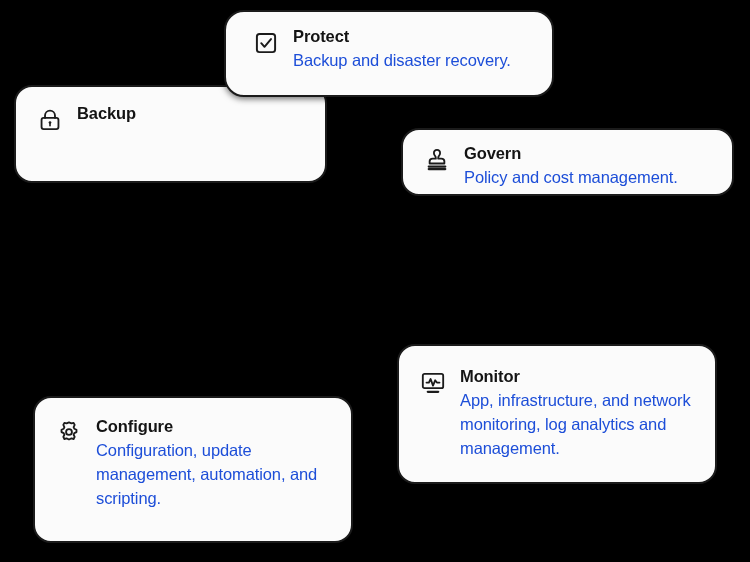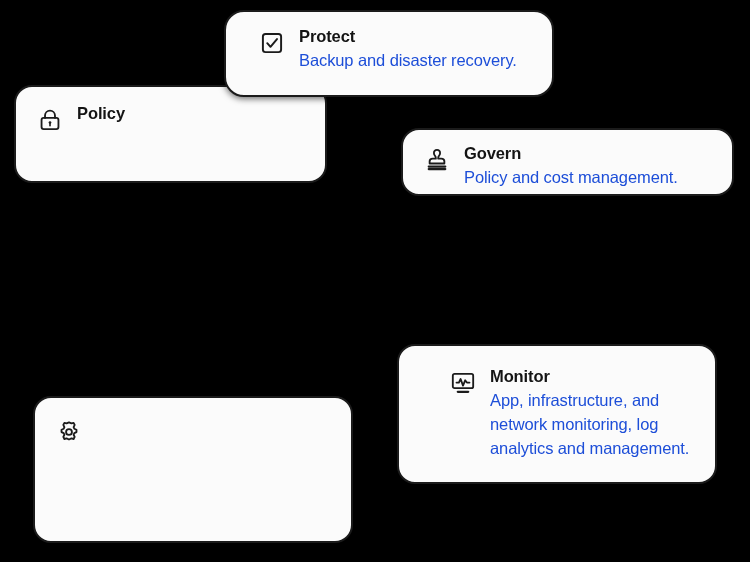--- a/index.html
+++ b/index.html
@@ -68,23 +68,23 @@
     letter-spacing: -0.1px;
   }
 
   
   #card-protect   { left: 224px; top: 10px;  width: 330px; height: 87px;  z-index: 5; border-radius: 20px; }
   #card-secure    { left: 14px;  top: 85px;  width: 313px; height: 98px;  z-index: 4; }
   #card-govern    { left: 401px; top: 128px; width: 333px; height: 68px;  z-index: 3; }
   #card-configure { left: 33px;  top: 396px; width: 320px; height: 147px; z-index: 2; }
   #card-monitor   { left: 397px; top: 344px; width: 320px; height: 140px; z-index: 1; }
 
-  #card-protect .card-inner   { padding: 14px 18px 14px 32px; }
+  #card-protect .card-inner   { padding: 14px 18px 14px 4px; margin-left: 22px; }
   #card-govern .card-inner    { padding: 13px 18px 13px 20px; }
-  #card-monitor .card-inner   { padding: 20px 18px 20px 20px; margin-left: 30px; }
+  #card-monitor .card-inner   { padding: 20px 18px 20px 20px; }
   #card-configure .card-inner { padding: 18px 16px 18px 20px; }
   #card-configure .icon-wrap  { margin-top: 2px; }
 </style>
 </head>
 <body>
 
 <div id="stage">
 
   <div class="card" id="card-monitor">
     <div class="card-inner">
@@ -107,20 +107,22 @@
       <span class="icon-wrap">
         <svg viewBox="0 0 24 24" fill="none" stroke="#1b1b1b" stroke-width="1.7" stroke-linecap="round" stroke-linejoin="round">
           <path d="M12 3.1 l2.25 1.0 l2.0 -0.55 l1.0 1.9 l-1.0 2.0 l0.65 1.55 l2.0 0.95 l0 2.1
                    l-2.0 0.95 l-0.65 1.55 l1.0 2.0 l-1.0 1.9 l-2.0 -0.55 l-2.25 1.0 l-2.25 -1.0
                    l-2.0 0.55 l-1.0 -1.9 l1.0 -2.0 l-0.65 -1.55 l-2.0 -0.95 l0 -2.1 l2.0 -0.95
                    l0.65 -1.55 l-1.0 -2.0 l1.0 -1.9 l2.0 0.55 Z"></path>
           <circle cx="12" cy="12" r="2.7"></circle>
         </svg>
       </span>
       <div class="text-col">
+        <div class="card-title">Configure</div>
+        <div class="card-desc">Configuration, update management, automation, and scripting.</div>
       </div>
     </div>
   </div>
 
   <div class="card" id="card-govern">
     <div class="card-inner">
       <span class="icon-wrap">
         <svg viewBox="0 0 24 24" fill="none" stroke="#1b1b1b" stroke-width="1.7" stroke-linecap="round" stroke-linejoin="round">
           <path d="M9.2 6.0 a2.85 2.85 0 1 1 5.6 0 c0 1.5 -1.3 2.2 -1.55 3.2
                    l-0.2 1.6 h2.9 c1.6 0 2.85 1.05 2.85 2.45 v2.0 H5.2 v-2.0
@@ -140,21 +142,21 @@
     <div class="card-inner">
       <span class="icon-wrap">
         <svg viewBox="0 0 24 24" fill="none" stroke="#1b1b1b" stroke-width="1.7" stroke-linecap="round" stroke-linejoin="round">
           <rect x="4.2" y="10.1" width="15.6" height="10.3" rx="1.9"></rect>
           <path d="M7.4 10.1 V7.9 a4.6 4.6 0 0 1 9.2 0 v2.2"></path>
           <circle cx="12" cy="14.3" r="1.25" fill="#1b1b1b" stroke="none"></circle>
           <line x1="12" y1="15.2" x2="12" y2="17.2" stroke-width="1.5"></line>
         </svg>
       </span>
       <div class="text-col">
-        <div class="card-title">Policy</div>
+        <div class="card-title">Backup</div>
       </div>
     </div>
   </div>
 
   <div class="card" id="card-protect">
     <div class="card-inner">
       <span class="icon-wrap">
         <svg viewBox="0 0 24 24" fill="none" stroke="#1b1b1b" stroke-width="1.8" stroke-linecap="round" stroke-linejoin="round">
           <rect x="3.6" y="3.6" width="16.8" height="16.8" rx="2.4"></rect>
           <polyline points="7.6,12.2 10.6,15.5 16.6,8.4"></polyline>

